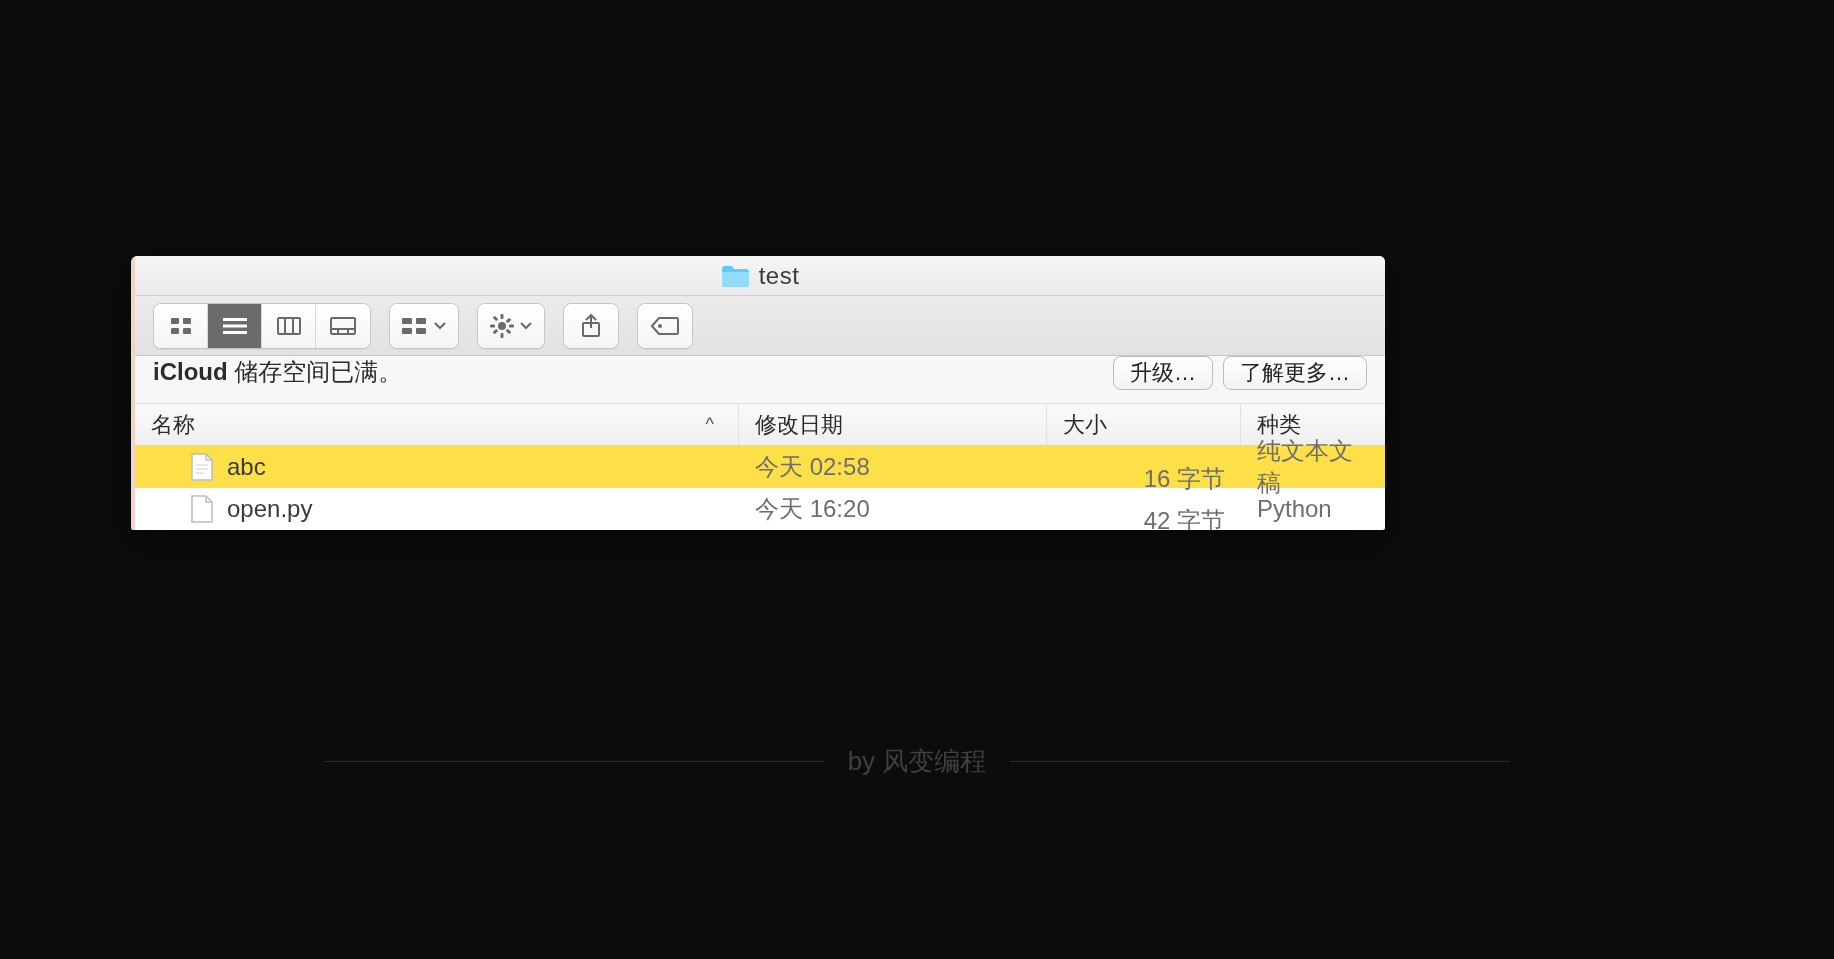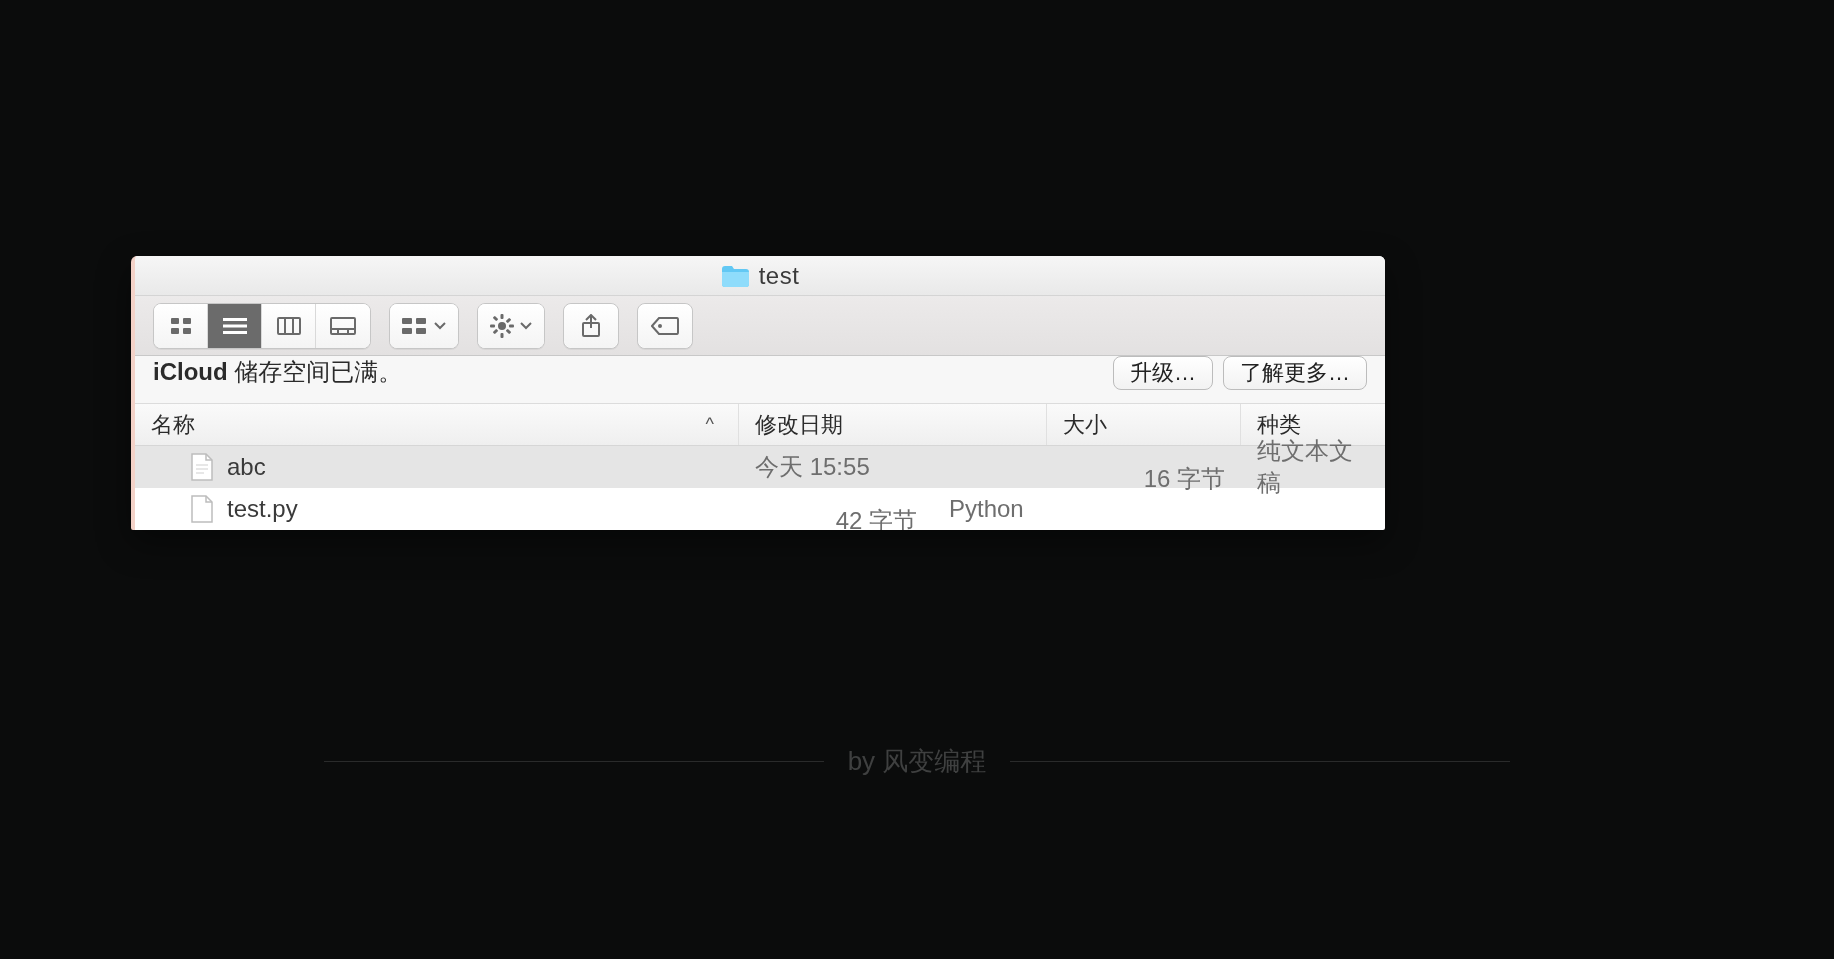--- a/index.html
+++ b/index.html
@@ -147,21 +147,21 @@
 
   
   .rows { }
   .row {
     height: 42px;
     display: flex;
     align-items: center;
     font-size: 24px;
     color: #3a3a3a;
   }
-  .row.alt { background: #e5e5e5; }
+  .row.alt { background: #fde047; }
   .row .cell { padding: 0 16px; display:flex; align-items:center; height:100%; }
   .cell.name { flex: 0 0 604px; }
   .cell.date { flex: 0 0 308px; color:#6e6e6e; }
   .cell.size { flex: 0 0 194px; color:#6e6e6e; justify-content:flex-end;margin-top:23px; }
   .cell.kind { flex: 1 1 auto; color:#6e6e6e; }
   .file-ico { margin: 0 14px 0 40px; }
   .file-ico svg { display:block; }
 
   
   .footer {
@@ -344,42 +344,45 @@
                   <line x1="5" y1="12" x2="17" y2="12"></line>
                   <line x1="5" y1="16" x2="17" y2="16"></line>
                   <line x1="5" y1="20" x2="13" y2="20"></line>
                 </g>
               </g>
             </svg>
         </span>
         <span>abc</span>
       </div>
       <div class="cell date">
-          <span>今天 15:55</span>
+          <span>今天 02:58</span>
         </div>
       <div class="cell size">
           <span>16 字节</span>
         </div>
       <div class="cell kind">
           <span>纯文本文稿</span>
         </div>
     </div>
 
     <div class="row">
       <div class="cell name">
         <span class="file-ico">
           <svg width="22" height="28" viewBox="0 0 22 28">
               <g>
                 <path d="M1 1 L15 1 L21 7 L21 27 L1 27 Z" fill="#ffffff" stroke="#bdbdbd" stroke-width="1.5"></path>
                 <path d="M15 1 L15 7 L21 7" fill="none" stroke="#bdbdbd" stroke-width="1.5"></path>
               </g>
             </svg>
         </span>
-        <span>test.py</span>
-      </div>
+        <span>open.py</span>
+      </div>
+      <div class="cell date">
+          <span>今天 16:20</span>
+        </div>
       <div class="cell size">
           <span>42 字节</span>
         </div>
       <div class="cell kind">
           <span>Python</span>
         </div>
     </div>
 
   </div>
 </div>

